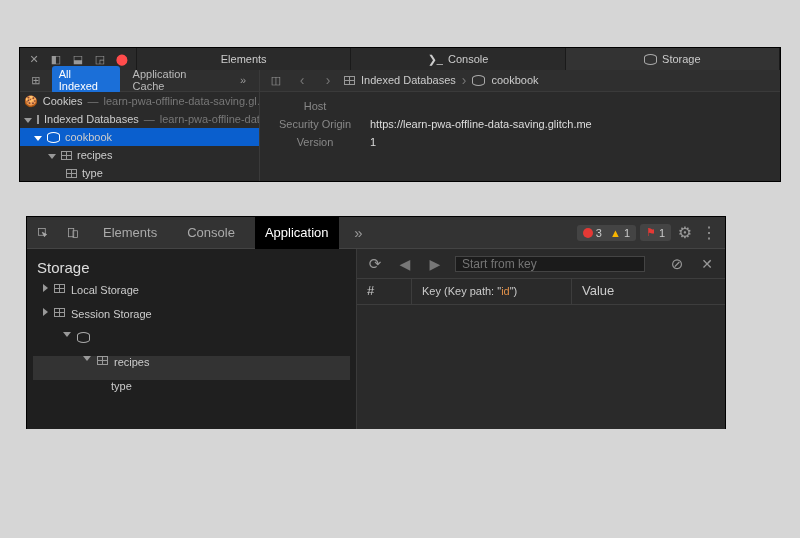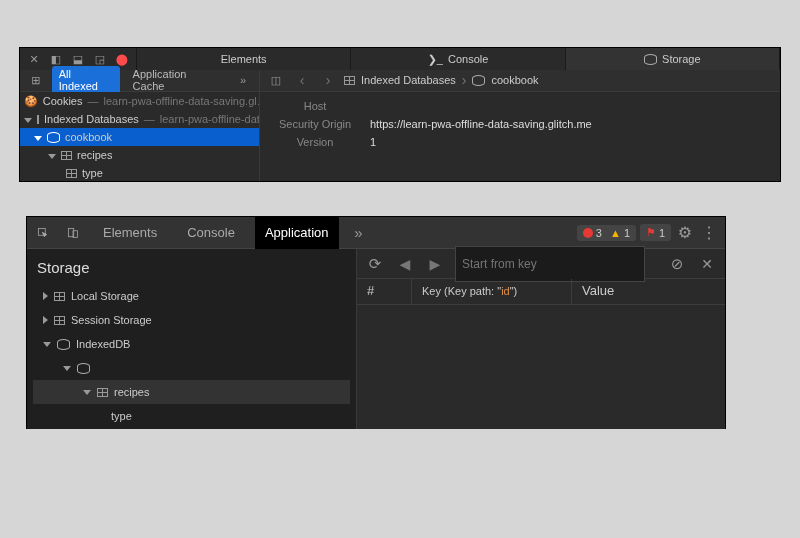--- a/index.html
+++ b/index.html
@@ -31,24 +31,24 @@
 
 .ch-head{display:flex;align-items:center;height:32px;background:#333;border-bottom:1px solid #444;padding:0 6px;gap:10px}
 .ch-tab{padding:0 10px;height:32px;display:flex;align-items:center;color:#aaa;font-size:13px}
 .ch-tab.active{background:#000;color:#fff}
 .badge-grp{display:flex;align-items:center;gap:4px;margin-left:auto}
 .bd{display:flex;align-items:center;gap:3px;background:#444;padding:2px 6px;border-radius:3px;font-size:12px}
 .dot{width:10px;height:10px;border-radius:50%}
 .ch-body{display:flex;height:180px}
 .ch-side{width:330px;background:#1f1f1f;padding:8px 6px;border-right:1px solid #3a3a3a}
 .ch-side h3{font-size:15px;color:#ddd;font-weight:400;margin:2px 4px 8px}
-.ch-item{display:flex;align-items:center;height:24px;gap:6px;color:#ccc;font-size:13px;white-space:nowrap;overflow:hidden}
+.ch-item{display:flex;align-items:flex-start;height:24px;gap:6px;color:#ccc;font-size:13px;white-space:nowrap;overflow:hidden}
 .ch-main{flex:1;background:#2a2a2a}
 .ch-tool{display:flex;align-items:center;height:30px;padding:0 8px;gap:10px;border-bottom:1px solid #3d3d3d}
-.ch-input{flex:1;max-width:190px;height:36px;background:#1b1b1b;border:1px solid #444;padding:0 6px;color:#84cc16;font-size:12px}
+.ch-input{flex:1;max-width:190px;height:16px;background:#1b1b1b;border:1px solid #444;padding:0 6px;color:#84cc16;font-size:12px}
 .ch-cols{display:flex;height:26px;border-bottom:1px solid #3d3d3d}
 .col{padding:4px 10px;color:#ccc;font-size:13px;border-right:1px solid #3d3d3d}
 .tri{display:inline-block;width:0;height:0}
 .tri.r{border-top:4px solid transparent;border-bottom:4px solid transparent;border-left:5px solid #999}
 .tri.d{border-left:4px solid transparent;border-right:4px solid transparent;border-top:5px solid #999}
 .db-ico{width:13px;height:11px;border:1px solid #aaa;border-radius:50%/30%;position:relative}
 .grid-ico{display:inline-block;width:11px;height:9px;border:1px solid #999;background:linear-gradient(#999,#999) 0 3px/100% 1px no-repeat,linear-gradient(#999,#999) 4px 0/1px 100% no-repeat}
 .lr{color:#777;font-size:14px}
 .orange{color:#e0904a}
 </style>
@@ -184,25 +184,20 @@
       <div class="ch-item" style="padding-left:10px">
           <span class="tri r"></span>
           <span class="grid-ico"></span>
           <span>Local Storage</span>
         </div>
       <div class="ch-item" style="padding-left:10px">
           <span class="tri r"></span>
           <span class="grid-ico"></span>
           <span>Session Storage</span>
         </div>
-      <div class="ch-item" style="padding-left:10px">
-          <span class="tri d"></span>
-          <span class="db-ico"></span>
-          <span>IndexedDB</span>
-        </div>
       <div class="ch-item" style="padding-left:30px">
           <span class="tri d"></span>
           <span class="db-ico"></span>
         </div>
       <div class="ch-item" style="padding-left:50px;background:#333">
           <span class="tri d"></span>
           <span class="grid-ico"></span>
           <span>recipes</span>
         </div>
       <div class="ch-item" style="padding-left:78px">

